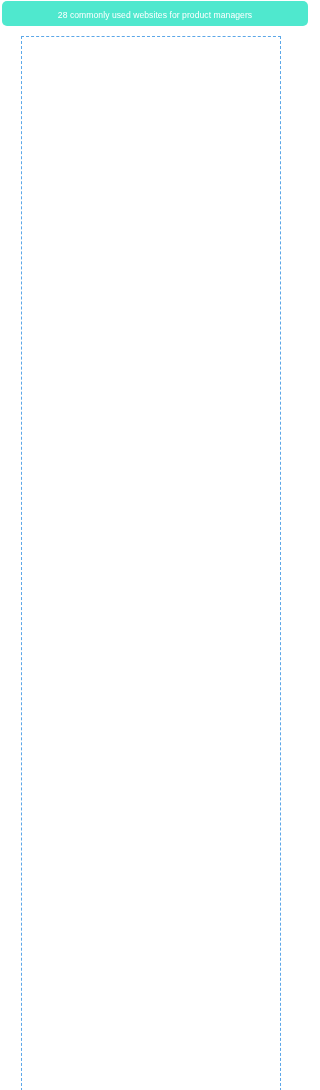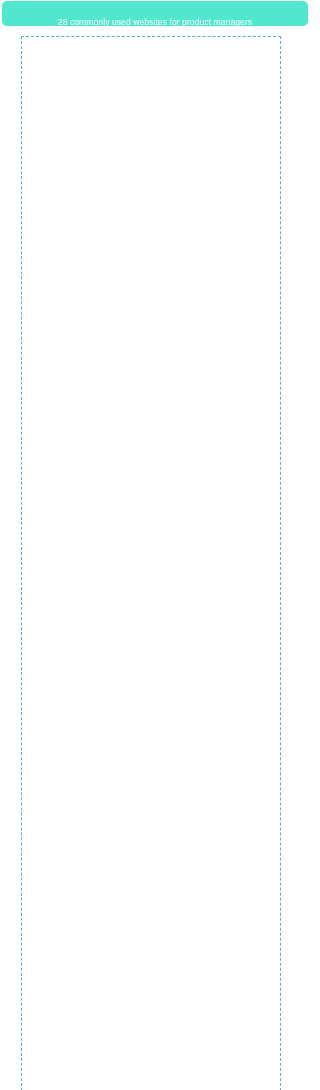--- a/index.html
+++ b/index.html
@@ -1,21 +1,21 @@
 <!DOCTYPE html>
 <html><head>
 <meta charset="utf-8">
 <style>
   html,body{margin:0;padding:0;background:#ffffff;}
   body{width:310px;height:1090px;font-family:"Liberation Sans",sans-serif;overflow:hidden;}
   #page{position:relative;width:310px;height:1090px;overflow:hidden;background:#fff;}
 
   
   .banner{position:absolute;left:2px;top:1px;width:306px;height:25px;background:#4FE8CE;border-radius:5px;box-sizing:border-box;}
-  .banner-title{position:absolute;left:0;top:8px;width:100%;height:100%;display:flex;align-items:center;justify-content:center;
+  .banner-title{position:absolute;left:0;top:1px;width:100%;height:100%;display:flex;align-items:center;justify-content:center;
                 color:#ffffff;font-size:8.6px;white-space:nowrap;letter-spacing:0.05px;}
 
   
   #wires{position:absolute;left:0;top:0;width:310px;height:1090px;overflow:visible;}
 
   
   .outer-frame{position:absolute;left:21px;top:35.5px;width:260px;height:1060px;
                border:1px dashed #5BA7E8;box-sizing:border-box;border-bottom:none;}
 </style>
 </head>

